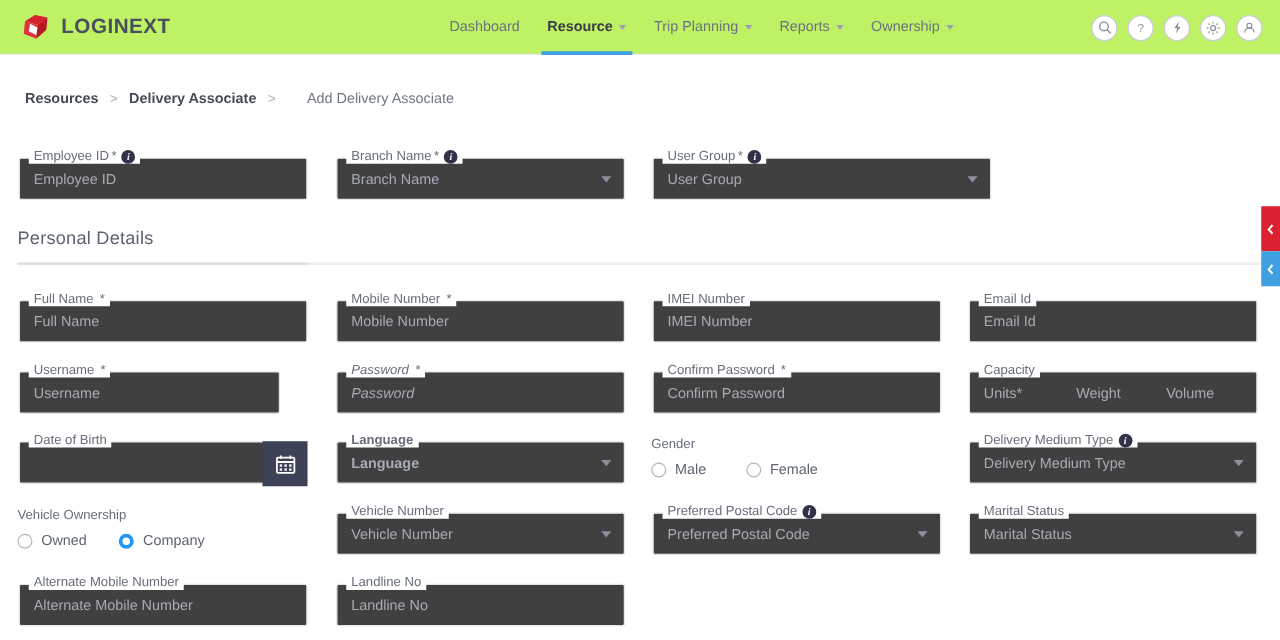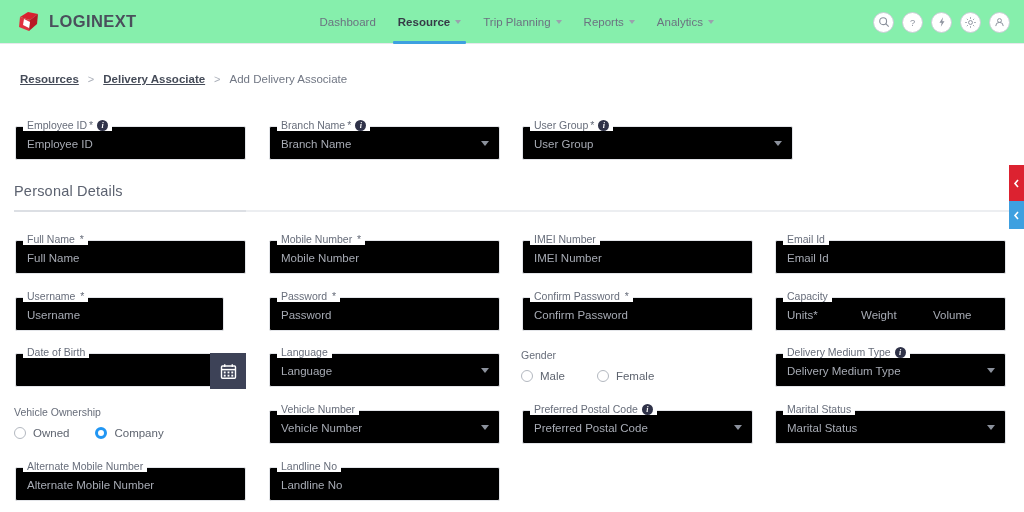--- a/index.html
+++ b/index.html
@@ -7,22 +7,22 @@
     width: 1024px; height: 512px;
     font-family: "Liberation Sans", sans-serif;
     background: #ffffff;
     overflow: hidden;
   }
   .page { position: relative; width: 1024px; height: 512px; background: #fff; }
 
   
   .topbar {
     position: absolute; left: 0; top: 0; width: 1024px; height: 44px;
-    background: #86efac; border-bottom: 1px solid #e6e8ec;
-    display: flex; align-items: center;
+    background: #bef264; border-bottom: 1px solid #e6e8ec;
+    display: flex; align-items: center; gap: 40px;
   }
   .brand { display: flex; align-items: center; margin-left: 16px; }
   .logo-mark { width: 26px; height: 26px; position: relative; }
   .brand-name {
     font-size: 16.5px; letter-spacing: .4px; font-weight: 700;
     color: #4a4f5c; margin-left: 7px;
   }
   .nav { display: flex; align-items: center; margin-left: 172px; height: 44px; }
   .nav-item {
     position: relative; height: 44px; display: flex; align-items: center;
@@ -47,42 +47,42 @@
     width: 21px; height: 21px; border-radius: 50%;
     border: 1px solid #c7ccd4; display: flex; align-items: center;
     justify-content: center; color: #8b919c; cursor: pointer; background:#fff;
   }
 
   
   .breadcrumb {
     position: absolute; left: 20px; top: 73px;
     display: flex; align-items: center; gap: 9px; font-size: 11.5px;
   }
-  .bc-link { color: #454b58; font-weight: 700; cursor: pointer; text-decoration: underline; }
+  .bc-link { color: #454b58; font-weight: 700; cursor: pointer; }
   .bc-sep { color: #a9aeb8; font-size: 11px; }
-  .bc-current { color: #717784; }
+  .bc-current { color: #717784; margin-left: 16px; }
 
   
   .section-title {
     position: absolute; left: 14px; top: 183px;
     font-size: 14.5px; color: #5c6270; letter-spacing: .2px;
   }
   .section-rule {
     position: absolute; left: 14px; top: 210px; width: 1010px; height: 2px;
     background: #eceef1;
   }
   .section-rule::before {
     content: ""; position: absolute; left: 0; top: 0; width: 232px; height: 2px;
     background: #dcdfe4;
   }
 
   
   .field {
     position: absolute; border: 1px solid #e3e5e9; border-radius: 2px;
-    background: #000000; height: 34px;
+    background: #404040; height: 34px;
   }
   .field-label {
     position: absolute; left: 7px; top: -8px; background: #fff;
     padding: 0 4px; font-size: 10.5px; color: #676d7a; white-space: nowrap;
     display: flex; align-items: center; gap: 2px;
   }
   .req { color: #676d7a; }
   .info-dot {
     display: inline-flex; align-items: center; justify-content: center;
     width: 11px; height: 11px; border-radius: 50%;
@@ -163,21 +163,21 @@
       </div>
       <div class="nav-item">
         <span>Trip Planning</span>
         <i class="caret"></i>
       </div>
       <div class="nav-item">
         <span>Reports</span>
         <i class="caret"></i>
       </div>
       <div class="nav-item">
-        <span>Analytics</span>
+        <span>Ownership</span>
         <i class="caret"></i>
       </div>
     </div>
 
     <div class="icon-group">
       <span class="circ-icon">
         <svg width="12" height="12" viewBox="0 0 14 14">
             <circle cx="6" cy="6" r="4" fill="none" stroke="#8b919c" stroke-width="1.3"></circle>
             <line x1="9" y1="9" x2="12.5" y2="12.5" stroke="#8b919c" stroke-width="1.3"></line>
           </svg>
@@ -283,21 +283,21 @@
     <span class="field-value">Email Id</span>
   </div>
 
   <div class="field" style="left:15px; top:297px; width:209px;">
     <span class="field-label">
         <span>Username</span>
         <span class="req">&nbsp;*</span>
       </span>
     <span class="field-value">Username</span>
   </div>
-  <div class="field" style="left:269px; top:297px; width:231px;">
+  <div class="field" style="left:269px; top:297px; width:231px;font-style:italic;">
     <span class="field-label">
         <span>Password</span>
         <span class="req">&nbsp;*</span>
       </span>
     <span class="field-value">Password</span>
   </div>
   <div class="field" style="left:522px; top:297px; width:231px;">
     <span class="field-label">
         <span>Confirm Password</span>
         <span class="req">&nbsp;*</span>
@@ -329,21 +329,21 @@
             <rect x="8" y="9" width="2" height="2"></rect>
             <rect x="12" y="9" width="2" height="2"></rect>
             <rect x="4" y="12.4" width="2" height="2"></rect>
             <rect x="8" y="12.4" width="2" height="2"></rect>
             <rect x="12" y="12.4" width="2" height="2"></rect>
           </g>
       </svg>
     </span>
   </div>
 
-  <div class="field" style="left:269px; top:353px; width:231px;">
+  <div class="field" style="left:269px; top:353px; width:231px;font-weight:bold;">
     <span class="field-label">
         <span>Language</span>
       </span>
     <span class="field-value">Language</span>
     <i class="sel-caret"></i>
   </div>
 
   <div class="group" style="left:521px; top:349px;">
     <div class="group-label">Gender</div>
     <div class="radio-row">

